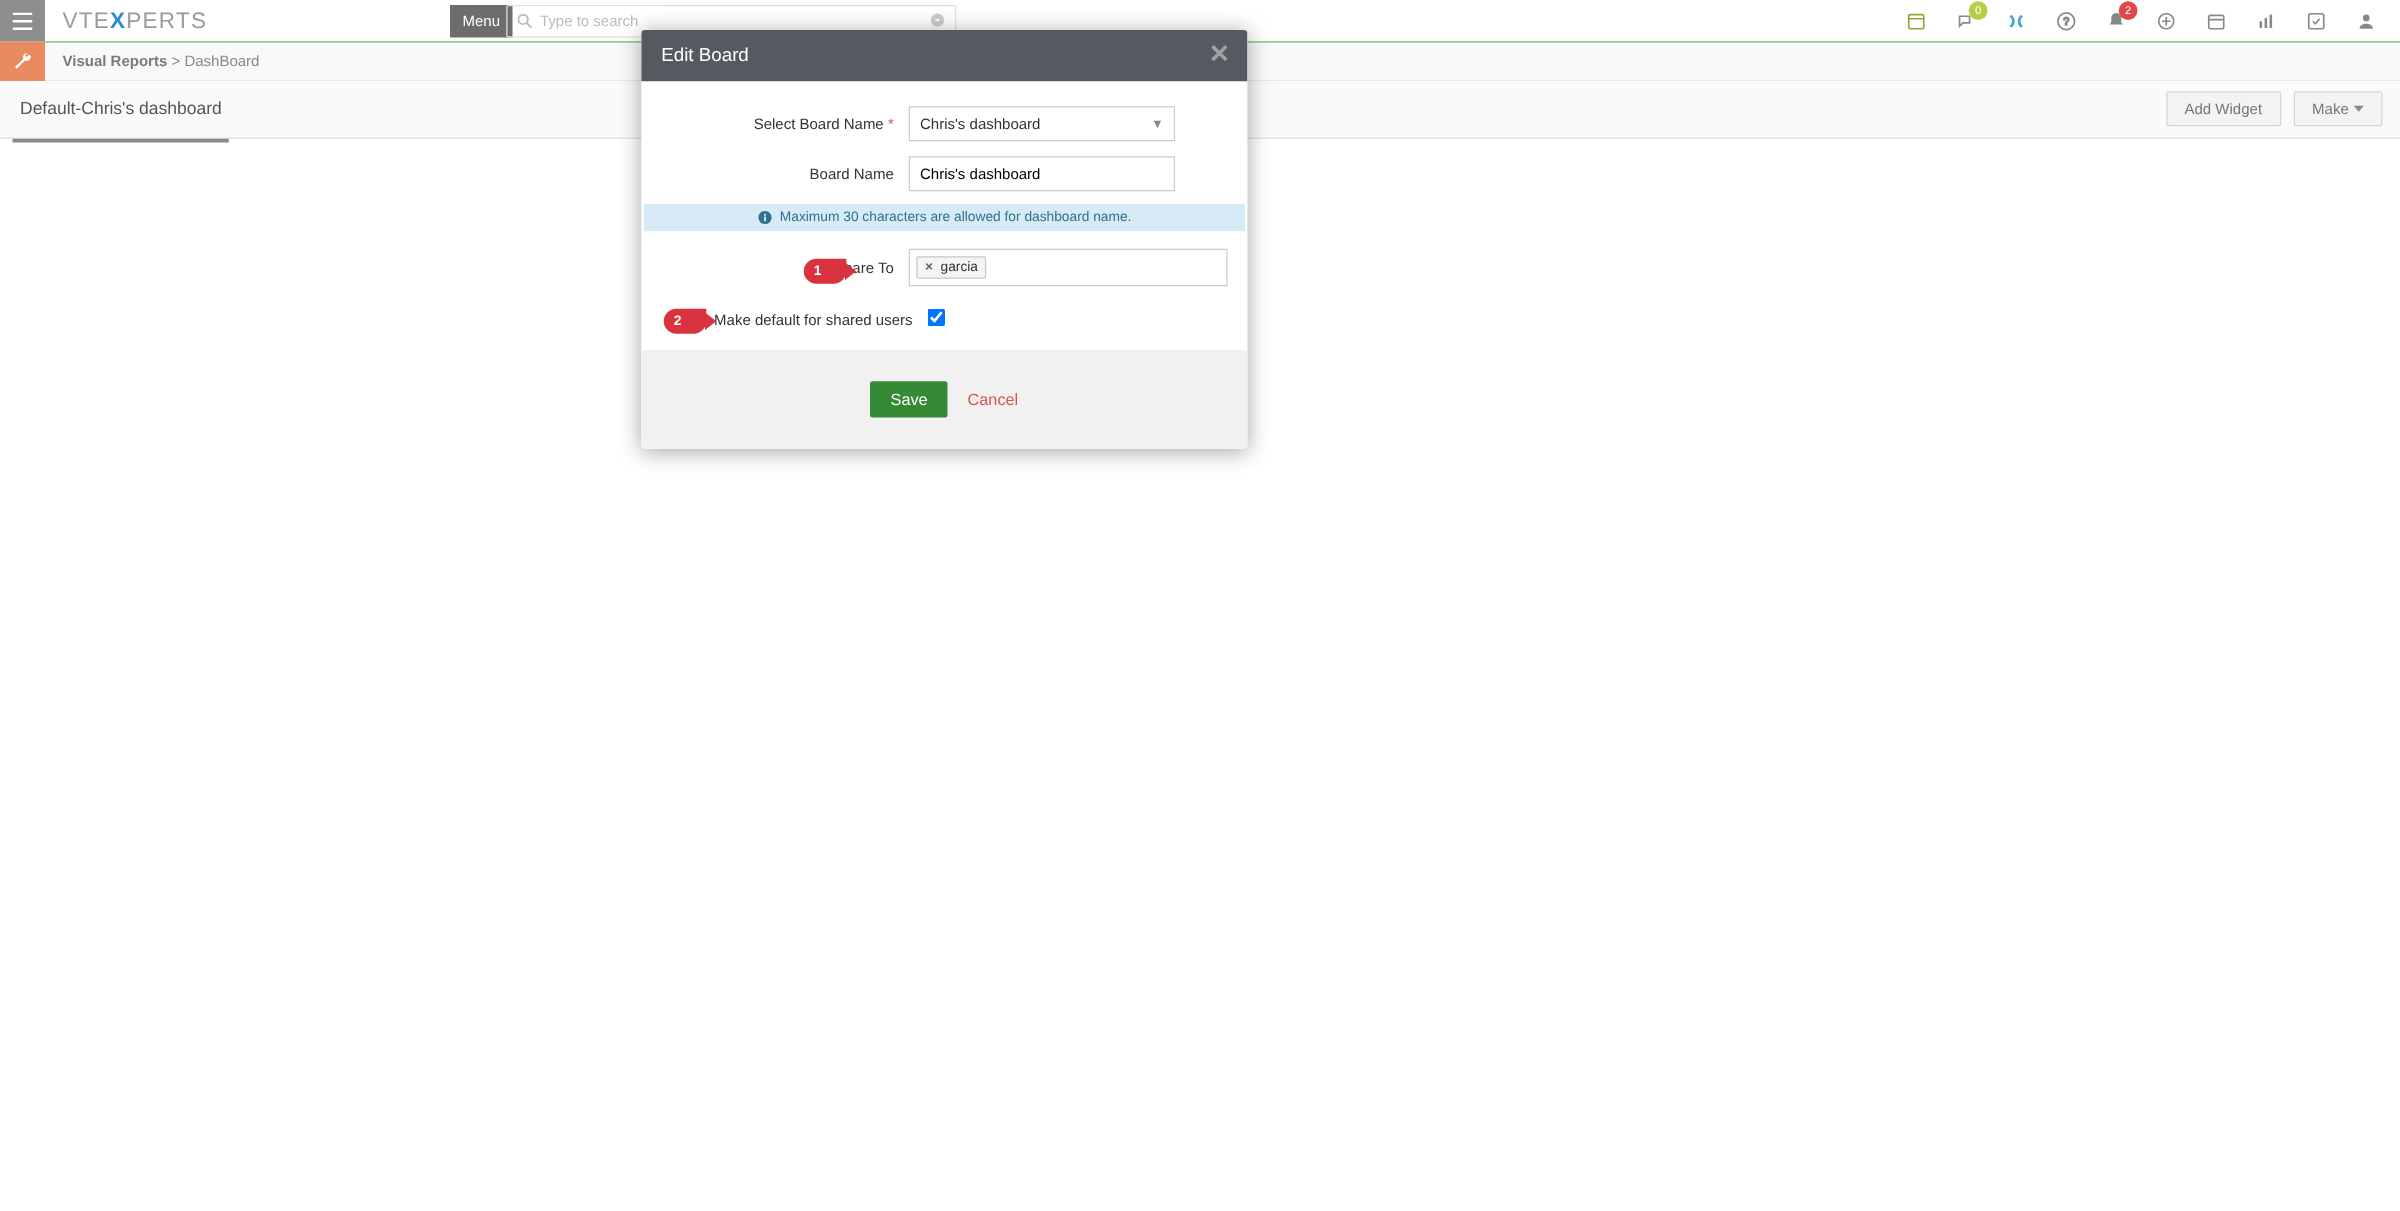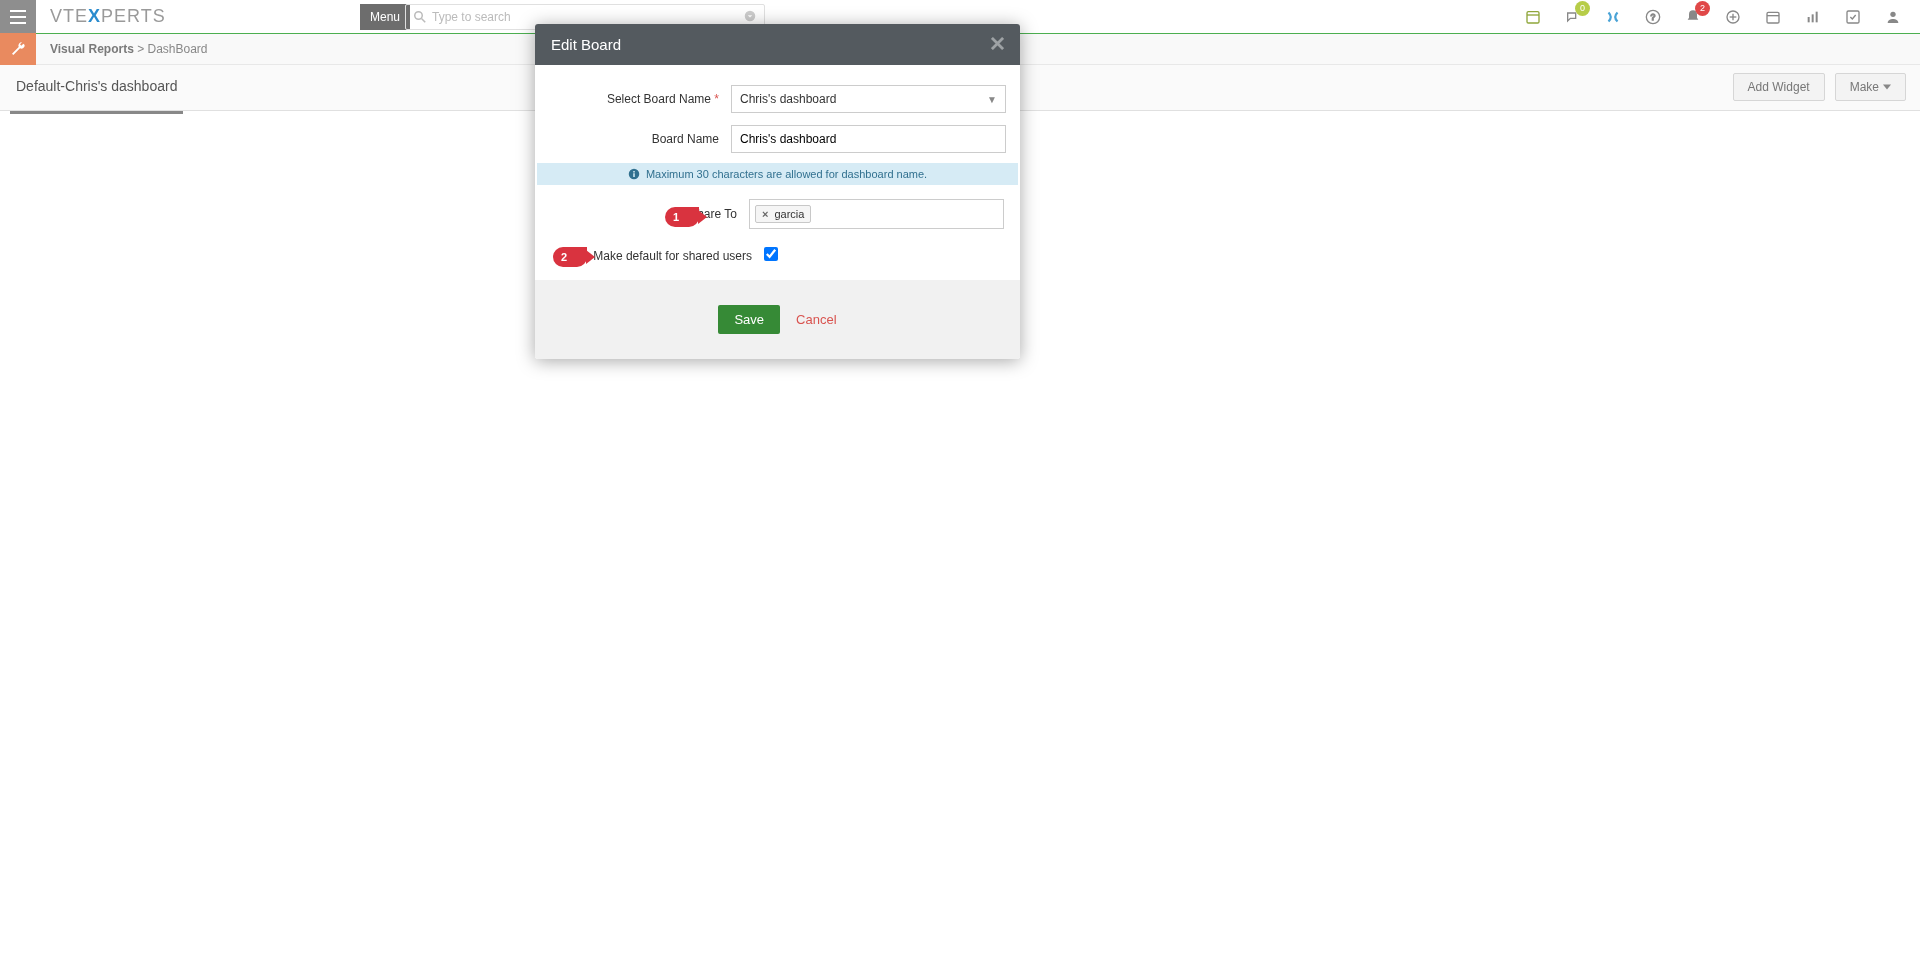--- a/index.html
+++ b/index.html
@@ -192,21 +192,21 @@
       display: inline-flex;
       align-items: center;
       border-radius: 2px;
       cursor: pointer;
       gap: 4px;
     }
 
     
     .modal {
       position: absolute;
-      left: 535px;
+      left: 513px;
       top: 24px;
       width: 485px;
       background: #fff;
       border-radius: 3px;
       box-shadow: 0 2px 18px rgba(0,0,0,0.35);
       overflow: hidden;
       z-index: 100;
     }
     .modal-header {
       background: #545a5f;
@@ -237,21 +237,21 @@
       color: #333;
       padding-right: 12px;
       position: relative;
     }
     .form-label.fl2 { width: 215px; }
     .form-label .req { color: #d9534f; }
     .form-control {
       flex: 1;
     }
     .select-box, .text-input {
-      width: 275px;
+      width: 213px;
       height: 28px;
       border: 1px solid #ccc;
       padding: 0 8px;
       font-size: 12px;
       display: flex;
       align-items: center;
       background: #fff;
       position: relative;
     }
     .select-box {

